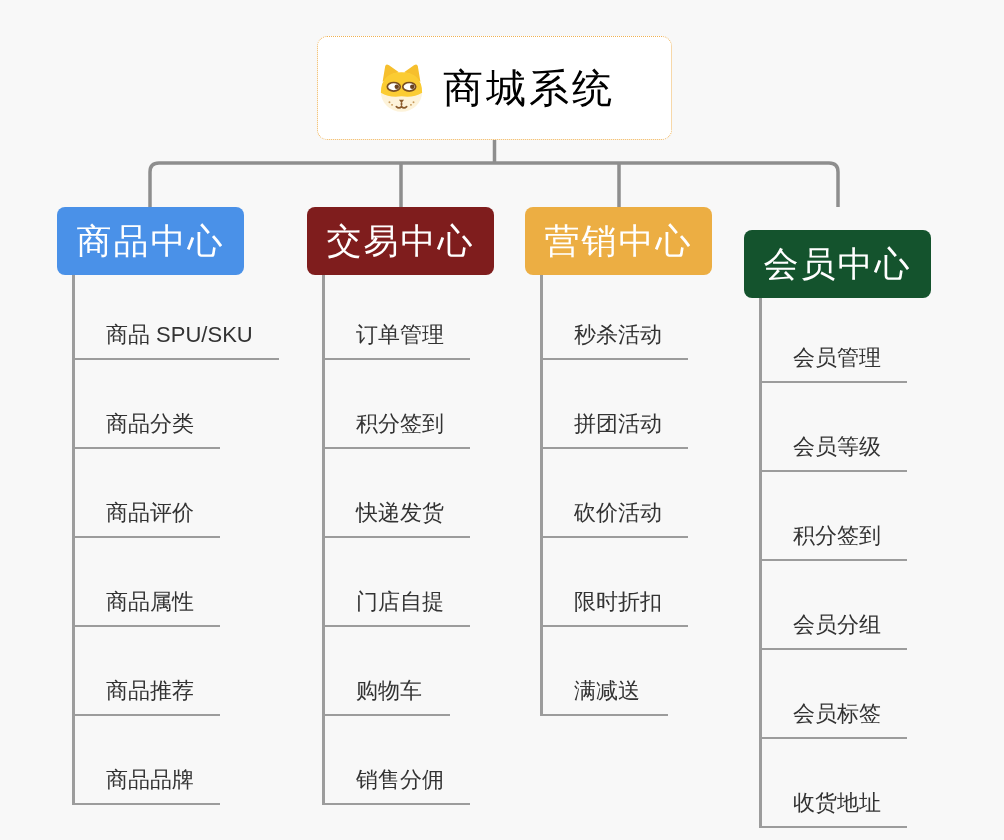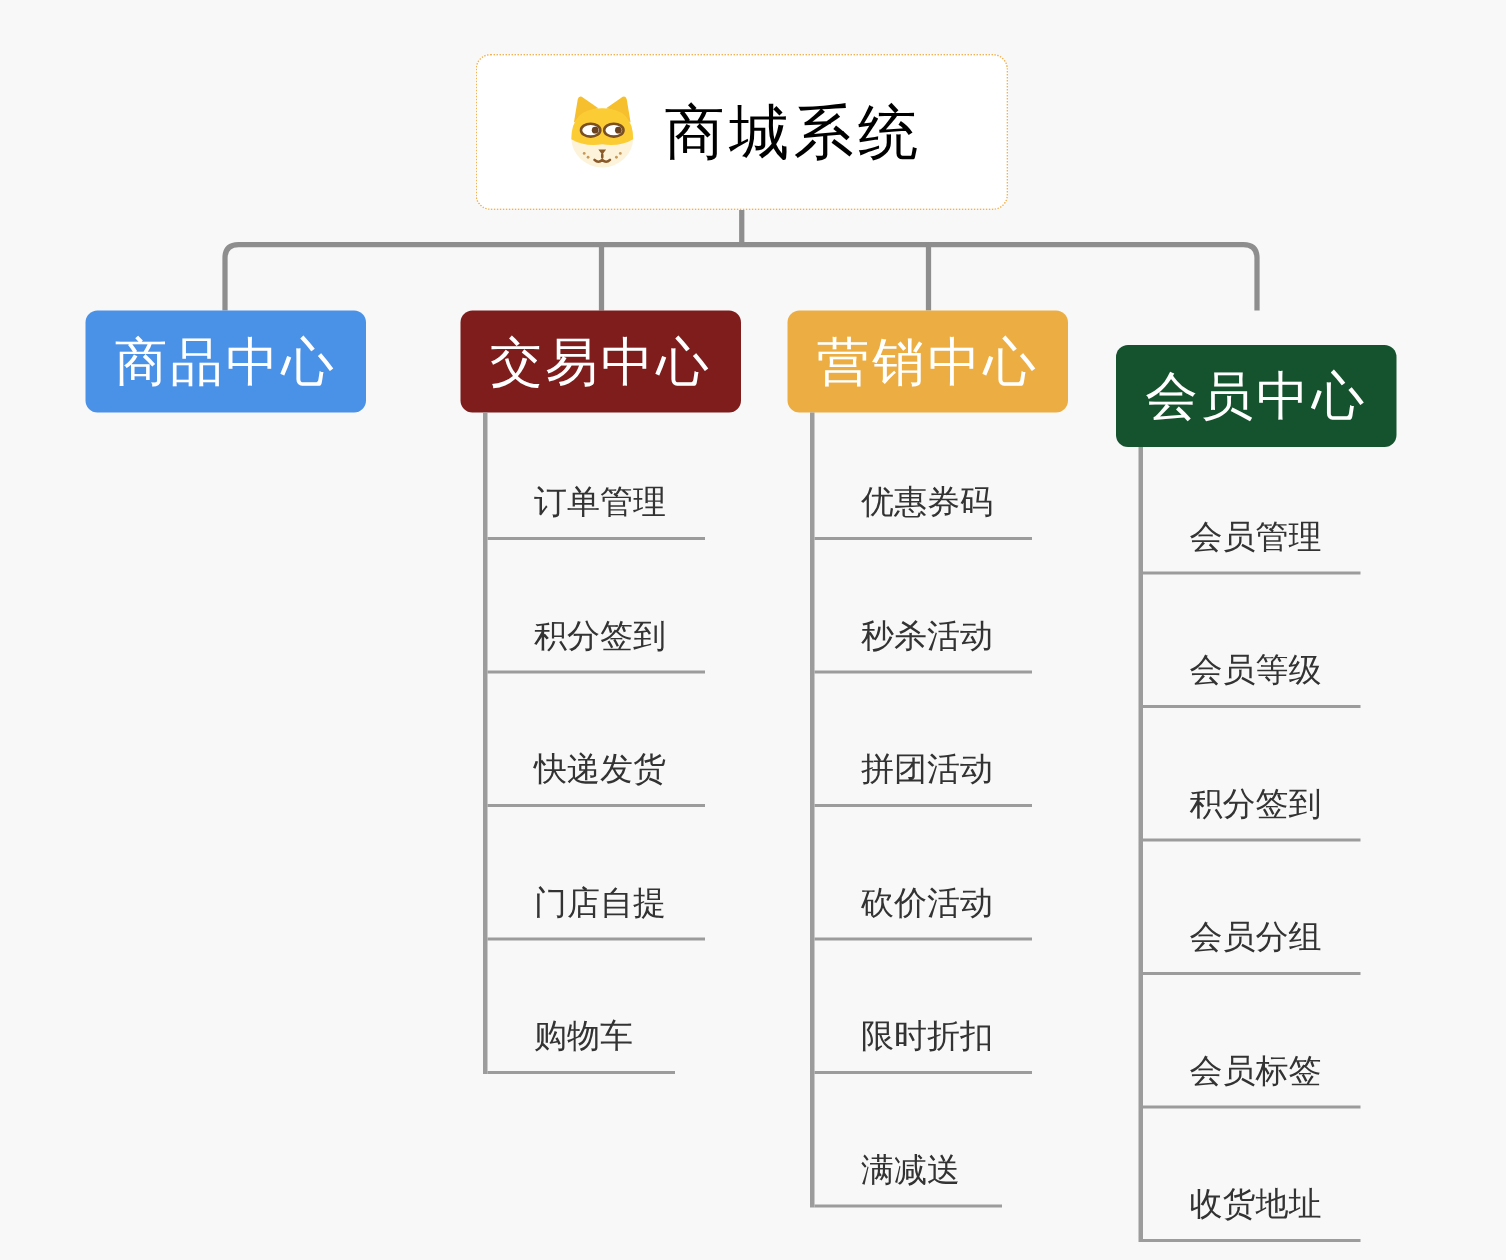--- a/index.html
+++ b/index.html
@@ -76,35 +76,43 @@
       <circle cx="21" cy="51" r="1.1" fill="#c79a5b"></circle>
       <circle cx="46" cy="48" r="1.1" fill="#c79a5b"></circle>
       <circle cx="43" cy="51" r="1.1" fill="#c79a5b"></circle>
     </svg>
   </span>
   <span id="root-title">商城系统</span>
 </div>
 
 <div class="branch-col" style="left: 57px;">
     <div class="branch-header" style="background: rgb(74, 145, 232);">商品中心</div>
+    <div class="branch-list">
+      <div class="branch-item">商品 SPU/SKU</div>
+      <div class="branch-item">商品分类</div>
+      <div class="branch-item">商品评价</div>
+      <div class="branch-item">商品属性</div>
+      <div class="branch-item">商品推荐</div>
+      <div class="branch-item">商品品牌</div>
+    </div>
   </div>
 <div class="branch-col" style="left: 307px;">
     <div class="branch-header" style="background: #7f1d1d;">交易中心</div>
     <div class="branch-list">
       <div class="branch-item">订单管理</div>
       <div class="branch-item">积分签到</div>
       <div class="branch-item">快递发货</div>
       <div class="branch-item">门店自提</div>
       <div class="branch-item">购物车</div>
+      <div class="branch-item">销售分佣</div>
     </div>
   </div>
 <div class="branch-col" style="left: 525px;">
     <div class="branch-header" style="background: rgb(236, 174, 67);">营销中心</div>
     <div class="branch-list">
-      <div class="branch-item">优惠券码</div>
       <div class="branch-item">秒杀活动</div>
       <div class="branch-item">拼团活动</div>
       <div class="branch-item">砍价活动</div>
       <div class="branch-item">限时折扣</div>
       <div class="branch-item">满减送</div>
     </div>
   </div>
 <div class="branch-col" style="left: 744px;">
     <div class="branch-header" style="background: #14532d; margin-top: 23px;">会员中心</div>
     <div class="branch-list">

